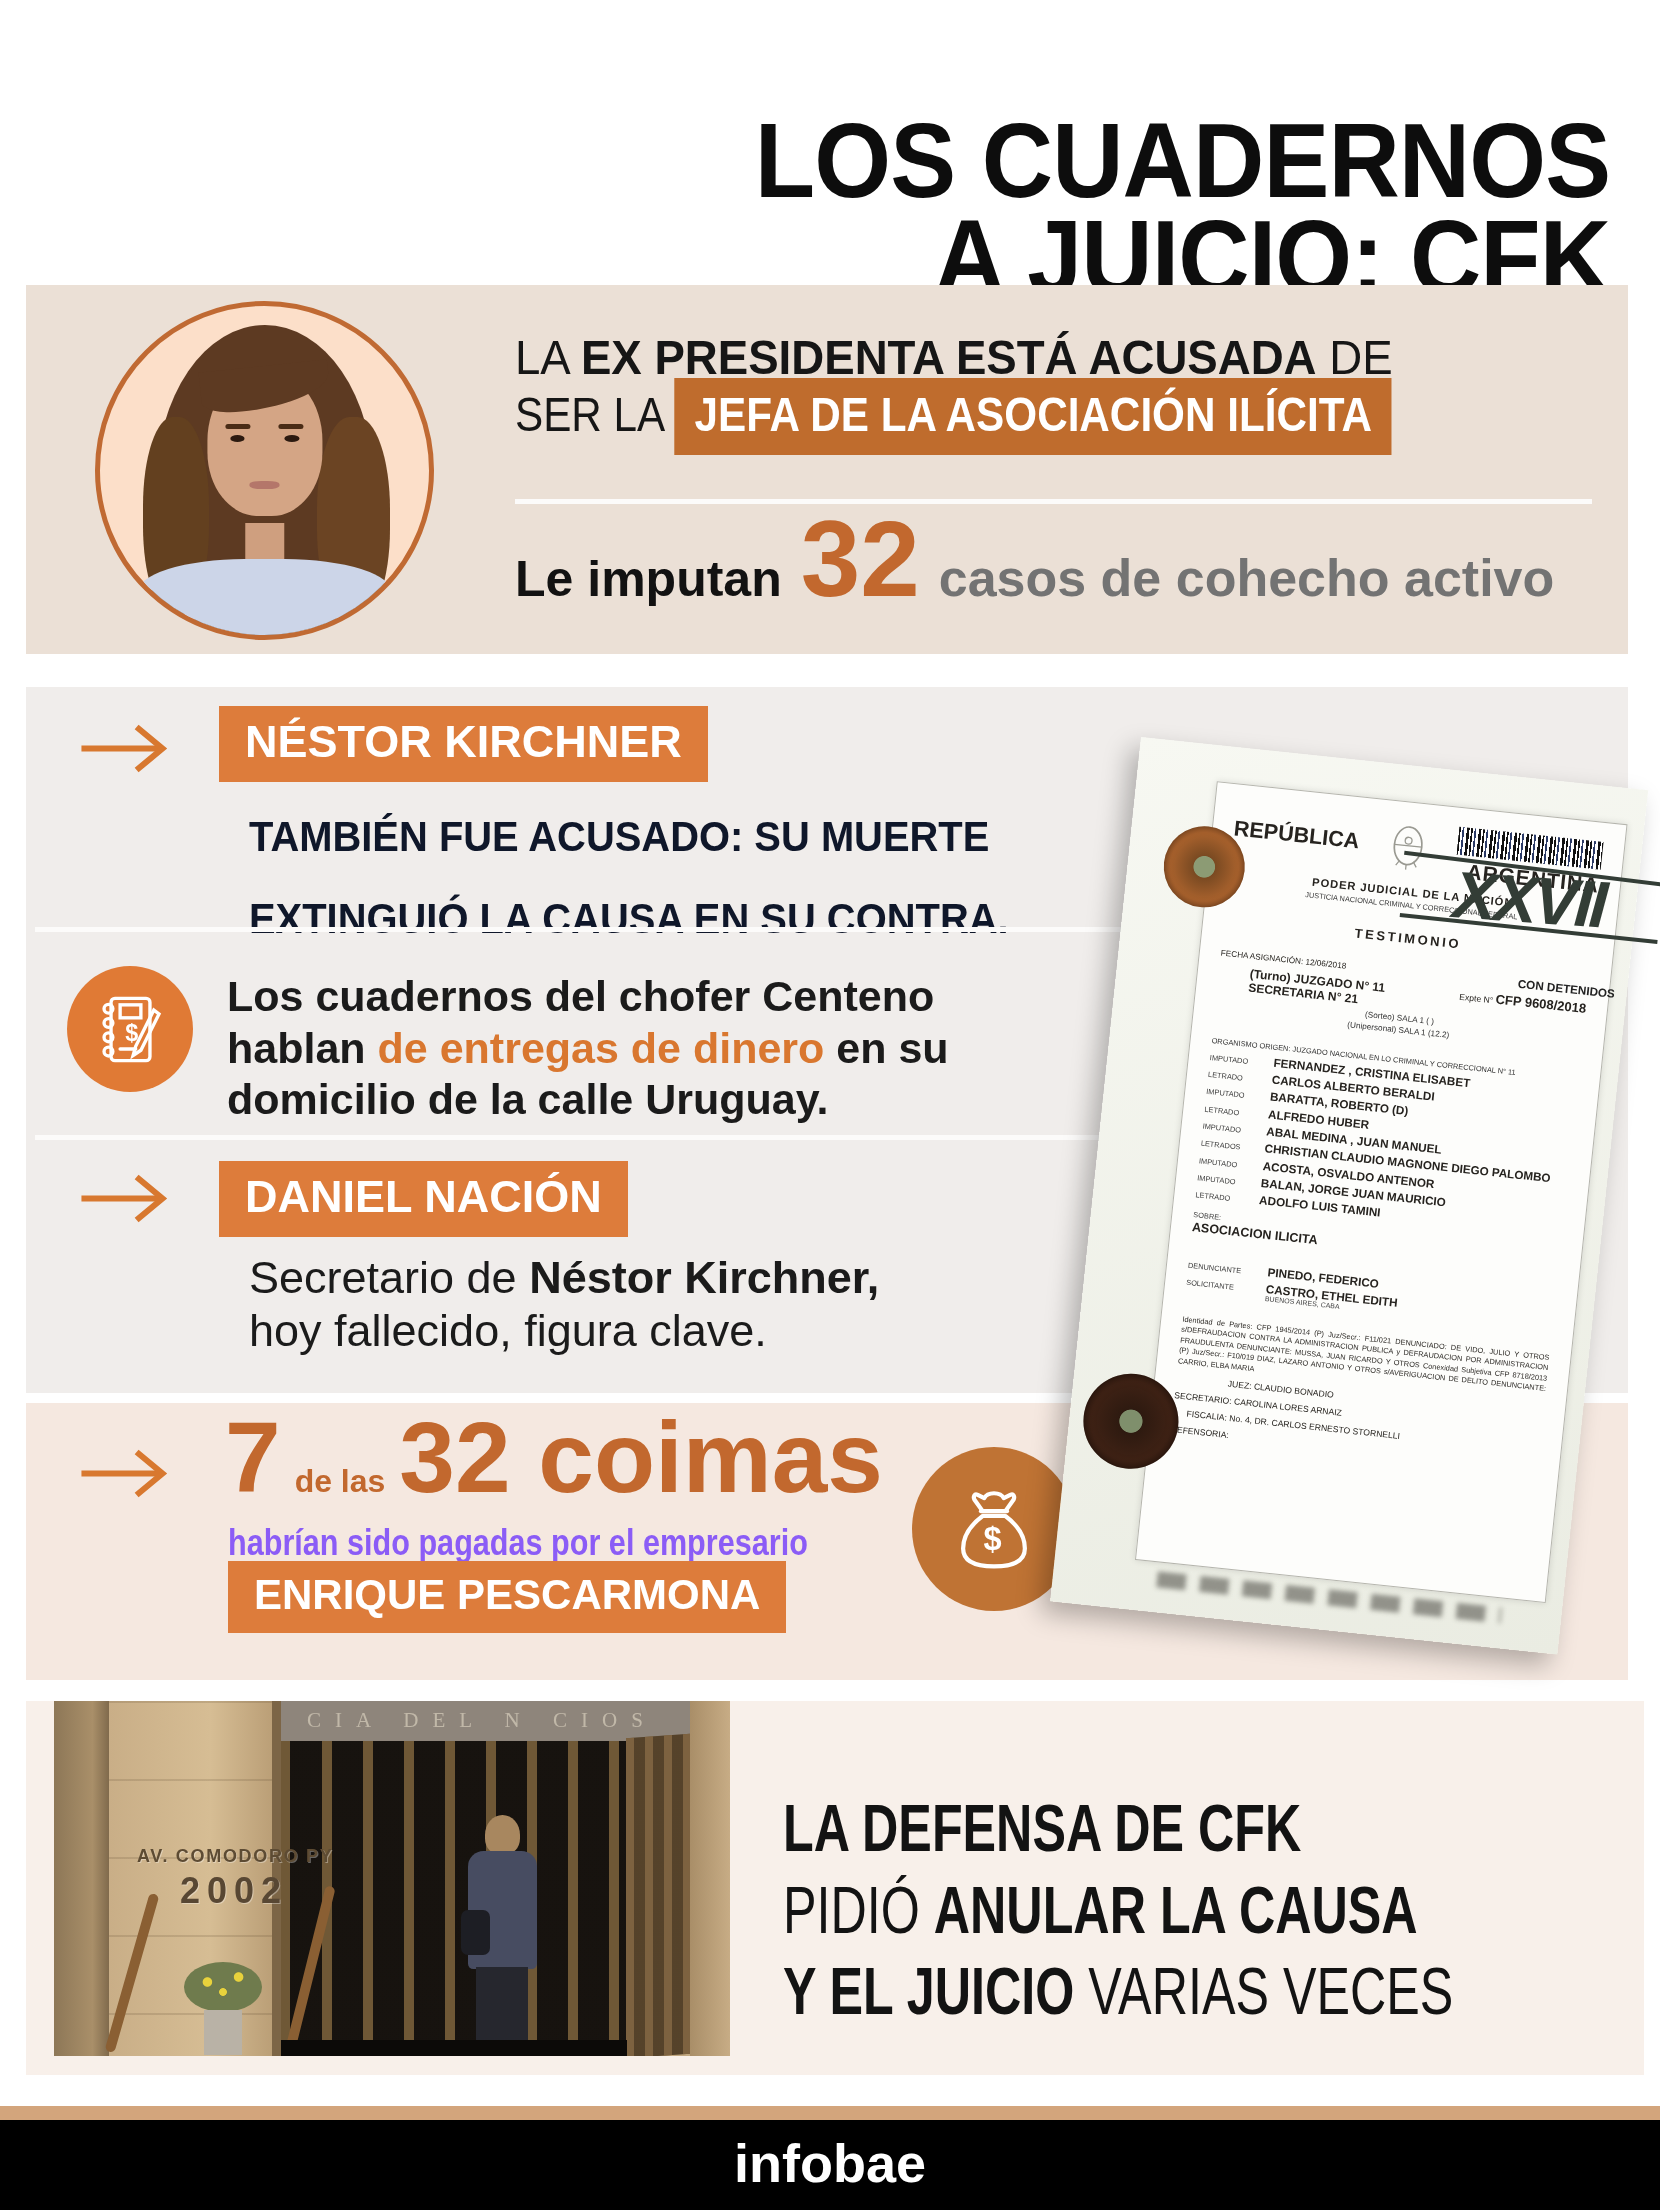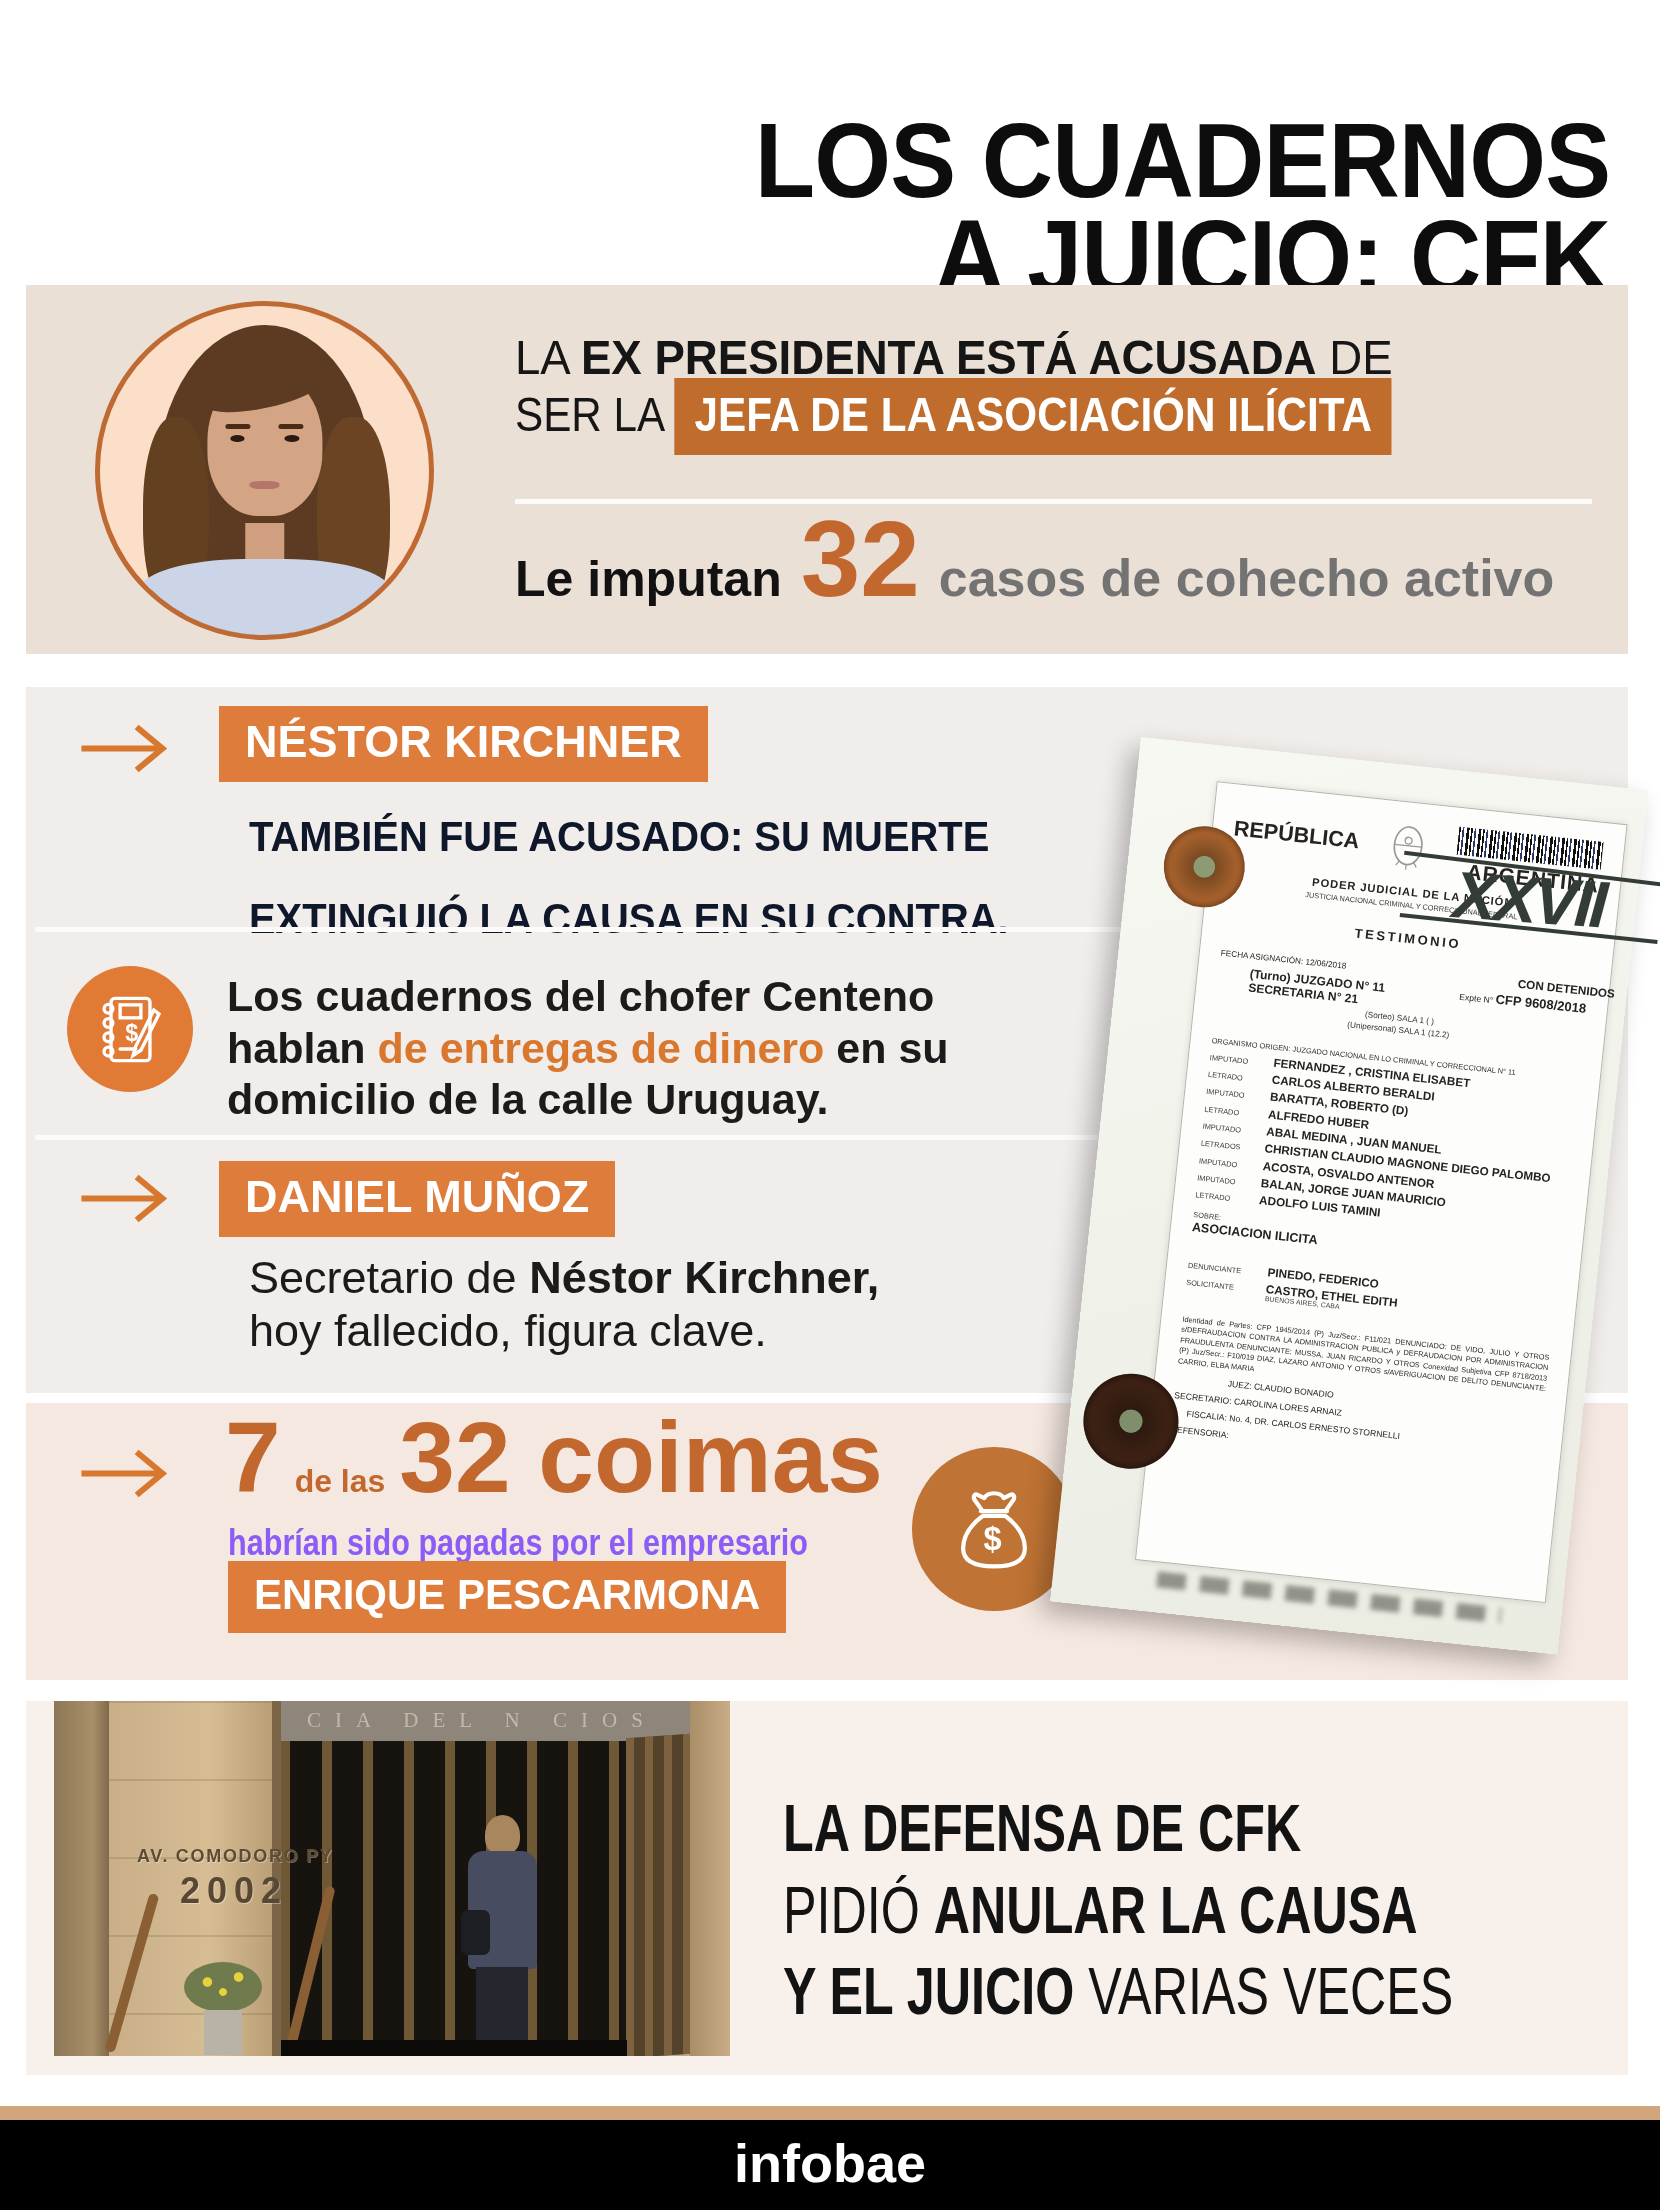--- a/index.html
+++ b/index.html
@@ -9,21 +9,21 @@
   
   .title{position:absolute;left:0;top:43px;width:100%;text-align:right;
          font-weight:800;font-size:105px;line-height:.92;letter-spacing:-0.9px;color:#0d0d0d;}
   .title .tline{display:block;transform:scaleX(.94);transform-origin:center;}
 
   
   .sec{position:absolute;left:26px;width:1602px;}
   .sec1{top:285px;height:369px;background:#ebe0d6;}
   .sec2{top:687px;height:706px;background:#f0edeb;}
   .sec3{top:1403px;height:277px;background:#f5e8e0;}
-  .sec4{top:1701px;height:374px;background:#f8f0ea;}
+  .sec4{top:1701px;height:374px;background:#f8f0ea;padding-left:16px;}
   .divider{position:absolute;height:5.2px;background:#fcfbfa;}
 
   .cx95{display:inline-block;transform:scaleX(.95);transform-origin:left center;white-space:nowrap;}
   .cx88{display:inline-block;transform:scaleX(.88);transform-origin:left center;white-space:nowrap;}
   .cx85{display:inline-block;transform:scaleX(.85);transform-origin:left center;white-space:nowrap;}
 
   
   .portrait{position:absolute;left:69px;top:15.6px;width:329px;height:329px;border-radius:50%;
             background:#fcdfc9;border:5.2px solid #c06a33;overflow:hidden;}
   .p-hair{position:absolute;left:50%;top:6%;transform:translateX(-50%);width:66%;height:96%;
@@ -248,21 +248,21 @@
       <div><span>Los cuadernos del chofer </span><b>Centeno</b></div>
       <div><span>hablan </span><span class="or">de entregas de dinero</span><span> en su</span></div>
       <div><span>domicilio de la calle Uruguay.</span></div>
     </div>
     <div class="divider d2"></div>
 
     <svg class="arrow arrow2" viewBox="0 0 116 66">
       <line x1="4" y1="33" x2="96" y2="33" stroke="#d8782f" stroke-width="7"></line>
       <polyline points="68,8 98,33 68,58" fill="none" stroke="#d8782f" stroke-width="7"></polyline>
     </svg>
-    <div class="badge badge2">DANIEL MUÑOZ</div>
+    <div class="badge badge2">DANIEL NACIÓN</div>
     <div class="m-text">
       <span>Secretario de </span><b>Néstor Kirchner,</b><br>
       <span>hoy fallecido, figura clave.</span>
     </div>
   </div>
 
   <div class="sec sec3">
     <svg class="arrow arrow3" viewBox="0 0 116 66">
       <line x1="4" y1="33" x2="96" y2="33" stroke="#d8782f" stroke-width="7"></line>
       <polyline points="68,8 98,33 68,58" fill="none" stroke="#d8782f" stroke-width="7"></polyline>

